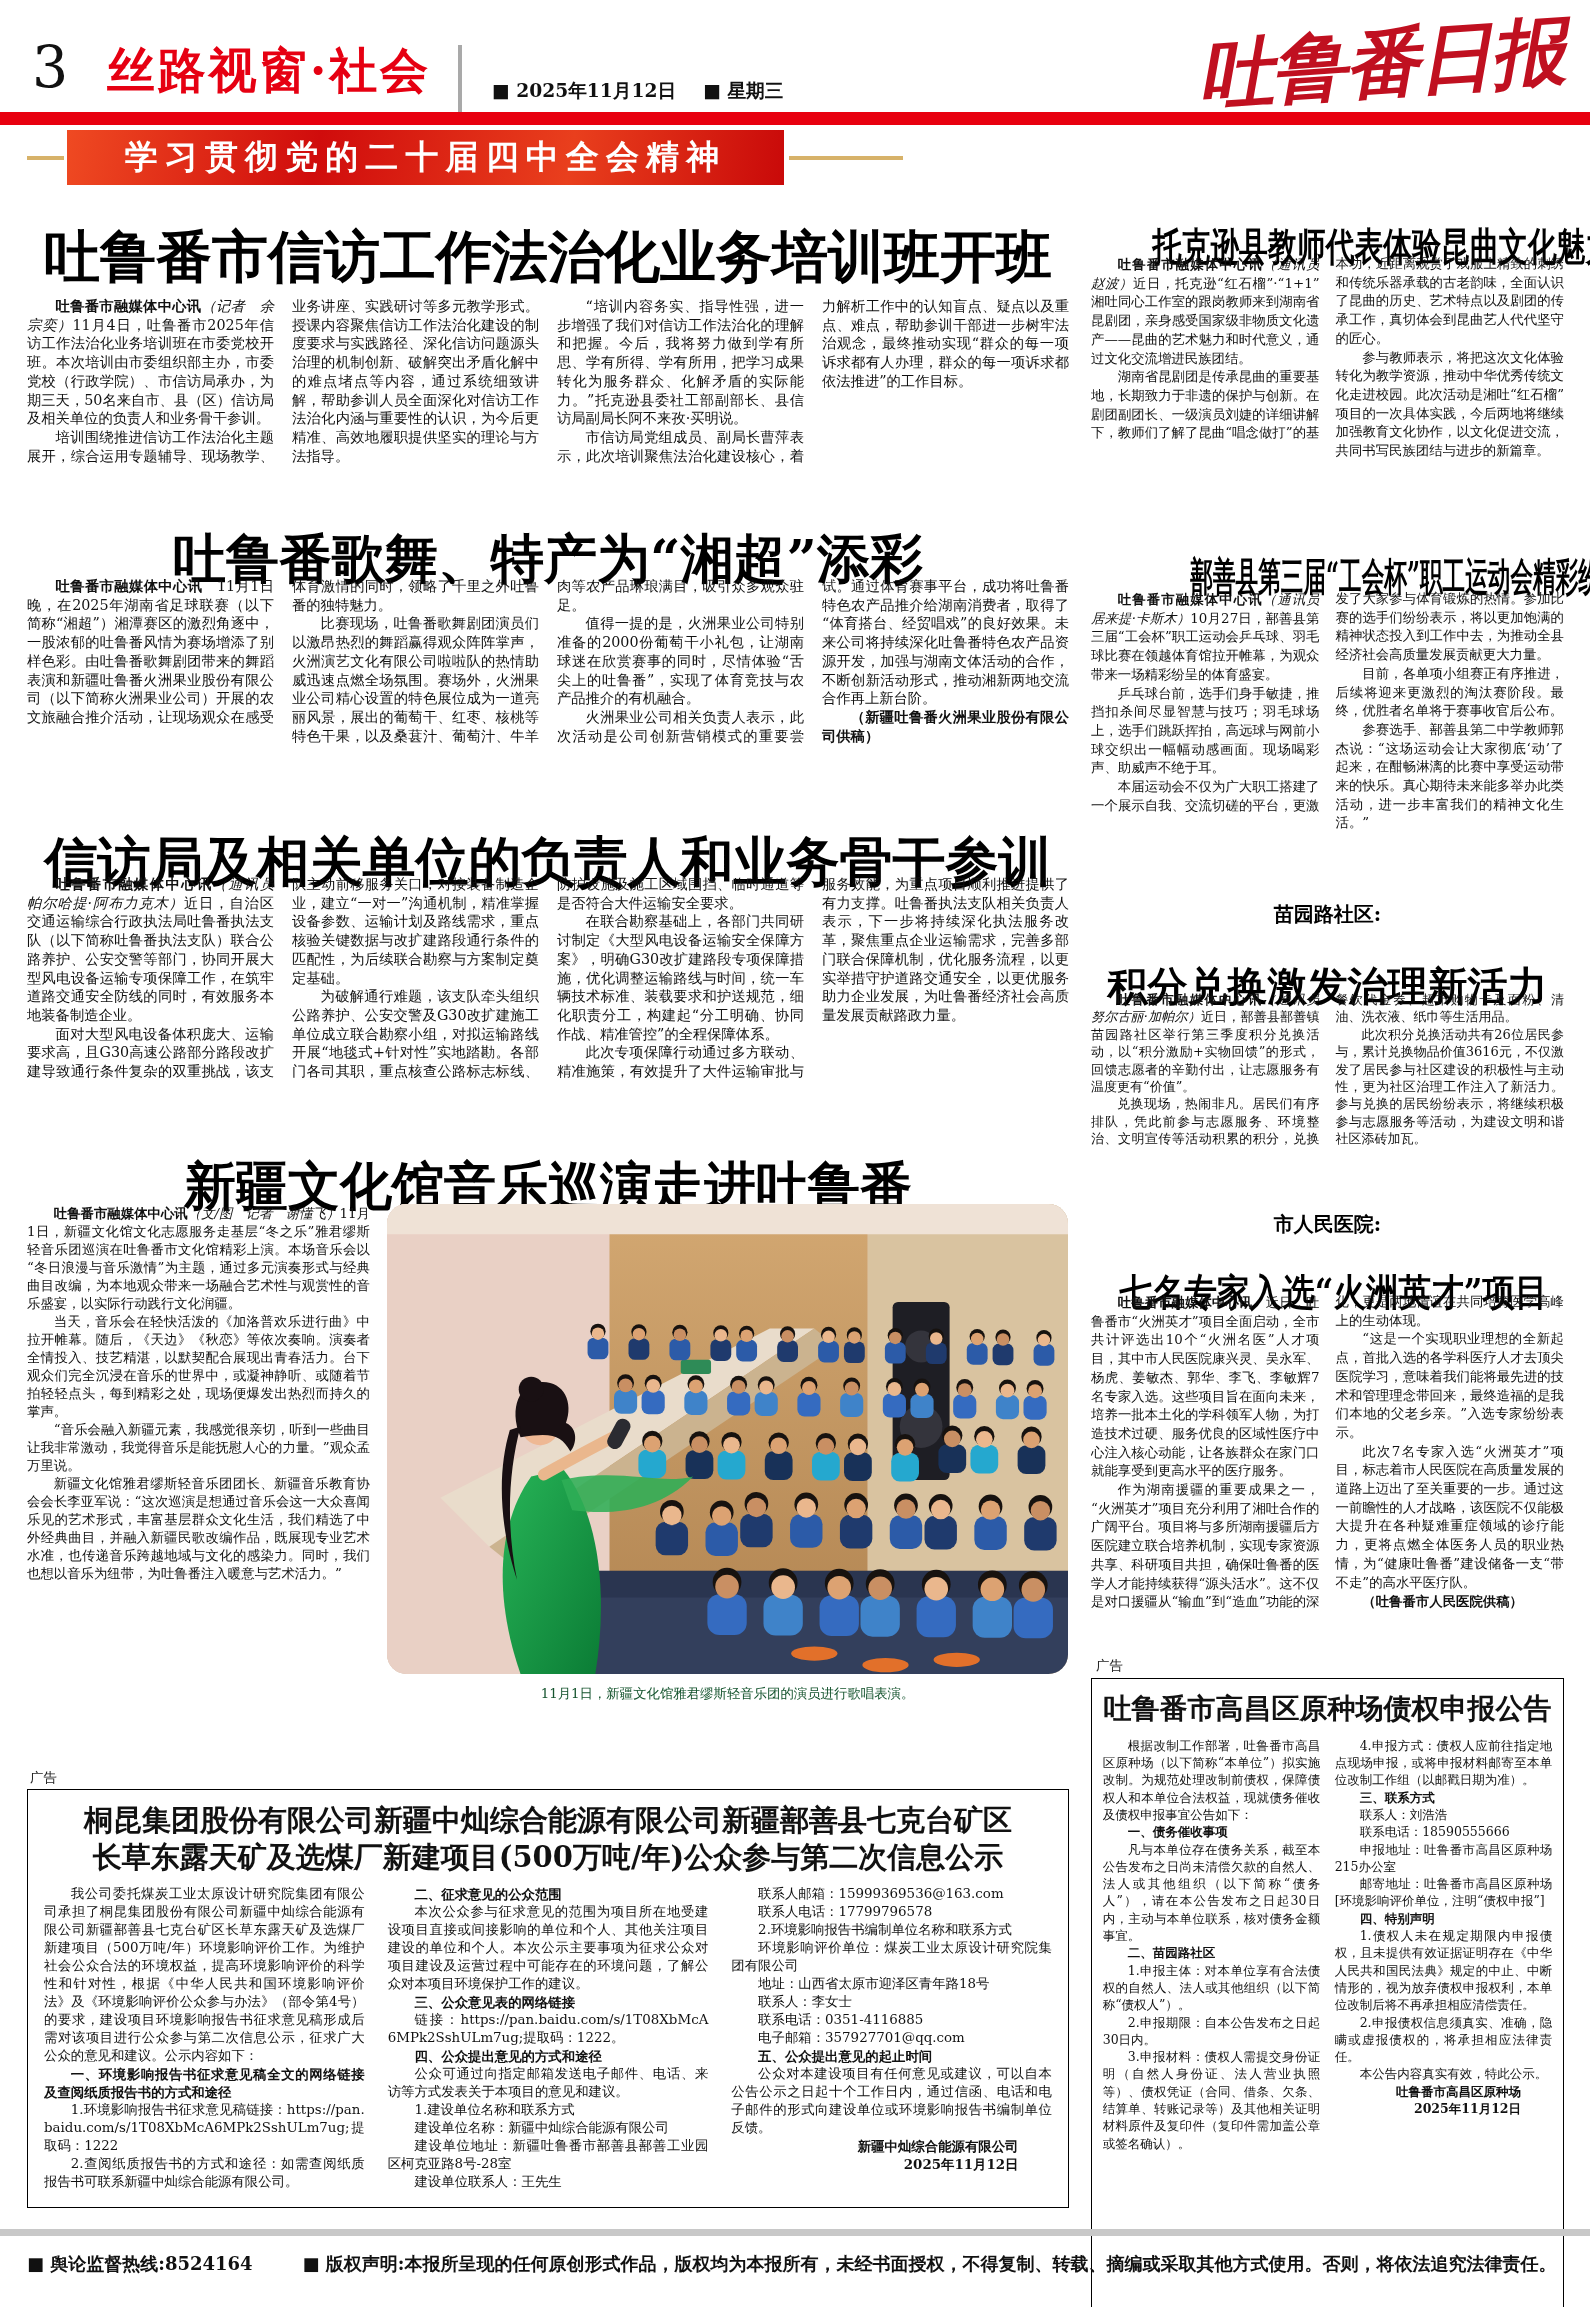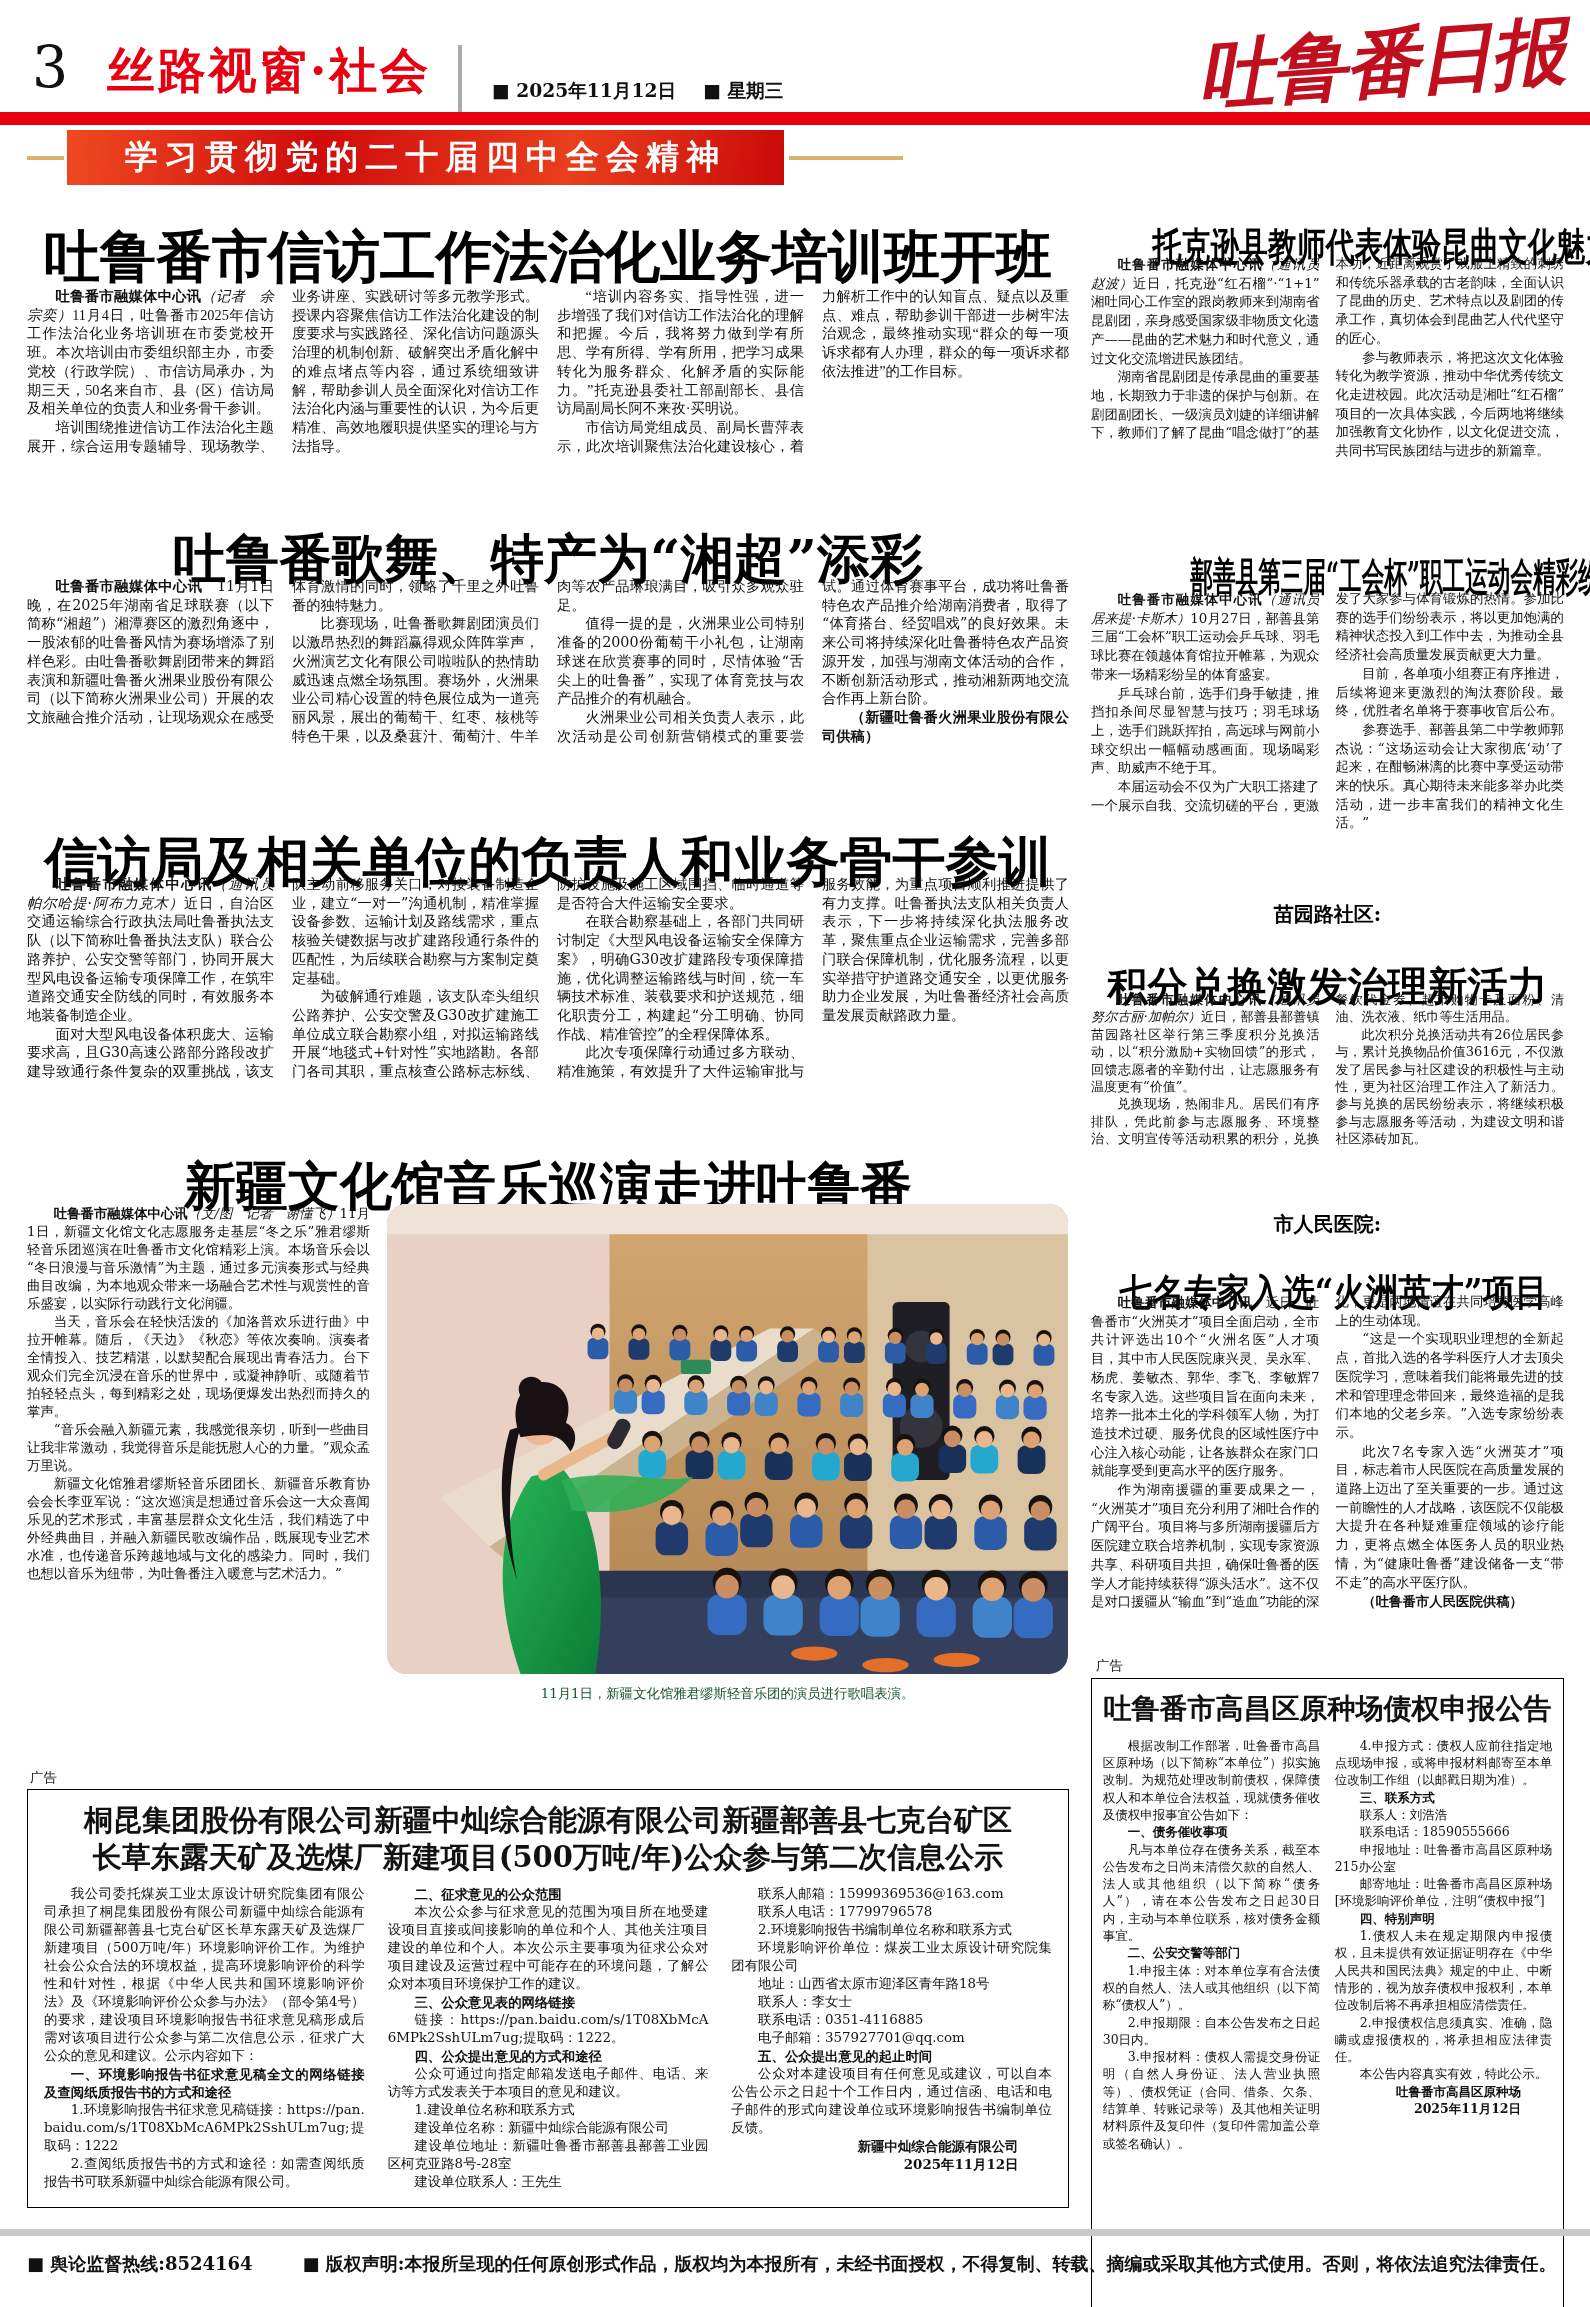--- a/index.html
+++ b/index.html
@@ -39,21 +39,21 @@
   .k-r3{top:901px;} .k-r4{top:1211px;}
   
   .body-cols{position:absolute;overflow:hidden;text-align:justify;}
   .para{margin:0;text-indent:2em;}
   .para .lead{font-weight:900;}
   .para .note{font-style:italic;}
   .para.h{font-weight:900;}
   .para.credit{font-weight:900;}
   .para.sig{text-align:right;text-indent:0;padding-right:2.5em;font-weight:bold;}
   .cols4{left:27px;width:1042px;column-count:4;column-gap:18px;font-size:14.3px;line-height:18.7px;}
-  .b-a1{top:287px;height:194px;font-family:Liberation Serif, serif;}
+  .b-a1{top:297px;height:194px;}
   .b-a2{top:577px;height:207px;}
   .b-a3{top:875px;height:207px;}
   .cols2{left:1091px;width:473px;column-count:2;column-gap:16px;font-size:13.4px;line-height:18.7px;}
   .b-r1{top:255px;height:226px;}
   .b-r2{top:590px;height:269px;}
   .b-r3{top:991px;height:180px;font-size:13px;line-height:17.4px;}
   .b-r4{top:1293px;height:322px;}
   
   .a4-text{left:27px;top:1204px;width:343px;height:501px;font-size:13.4px;line-height:18px;}
   .photo{position:absolute;left:387px;top:1204px;width:681px;height:470px;border-radius:19.6px;overflow:hidden;
@@ -411,21 +411,21 @@
   </div>
 
   <div class="ad-label zq-label">广告</div>
   <div class="ad-box zq-box">
     <div class="zq-title">吐鲁番市高昌区原种场债权申报公告</div>
     <div class="zq-body">
 
     <p class="para"><span>根据改制工作部署，吐鲁番市高昌区原种场（以下简称“本单位”）拟实施改制。为规范处理改制前债权，保障债权人和本单位合法权益，现就债务催收及债权申报事宜公告如下：</span></p>
         <p class="para h"><span>一、债务催收事项</span></p>
         <p class="para"><span>凡与本单位存在债务关系，截至本公告发布之日尚未清偿欠款的自然人、法人或其他组织（以下简称“债务人”），请在本公告发布之日起30日内，主动与本单位联系，核对债务金额事宜。</span></p>
-        <p class="para h"><span>二、公安交警等部门</span></p>
+        <p class="para h"><span>二、苗园路社区</span></p>
         <p class="para"><span>1.申报主体：对本单位享有合法债权的自然人、法人或其他组织（以下简称“债权人”）。</span></p>
         <p class="para"><span>2.申报期限：自本公告发布之日起30日内。</span></p>
         <p class="para"><span>3.申报材料：债权人需提交身份证明（自然人身份证、法人营业执照等）、债权凭证（合同、借条、欠条、结算单、转账记录等）及其他相关证明材料原件及复印件（复印件需加盖公章或签名确认）。</span></p>
         <p class="para"><span>4.申报方式：债权人应前往指定地点现场申报，或将申报材料邮寄至本单位改制工作组（以邮戳日期为准）。</span></p>
         <p class="para h"><span>三、联系方式</span></p>
         <p class="para"><span>联系人：刘浩浩</span></p>
         <p class="para"><span>联系电话：18590555666</span></p>
         <p class="para"><span>申报地址：吐鲁番市高昌区原种场215办公室</span></p>
         <p class="para"><span>邮寄地址：吐鲁番市高昌区原种场[环境影响评价单位，注明“债权申报”]</span></p>
         <p class="para h"><span>四、特别声明</span></p>

